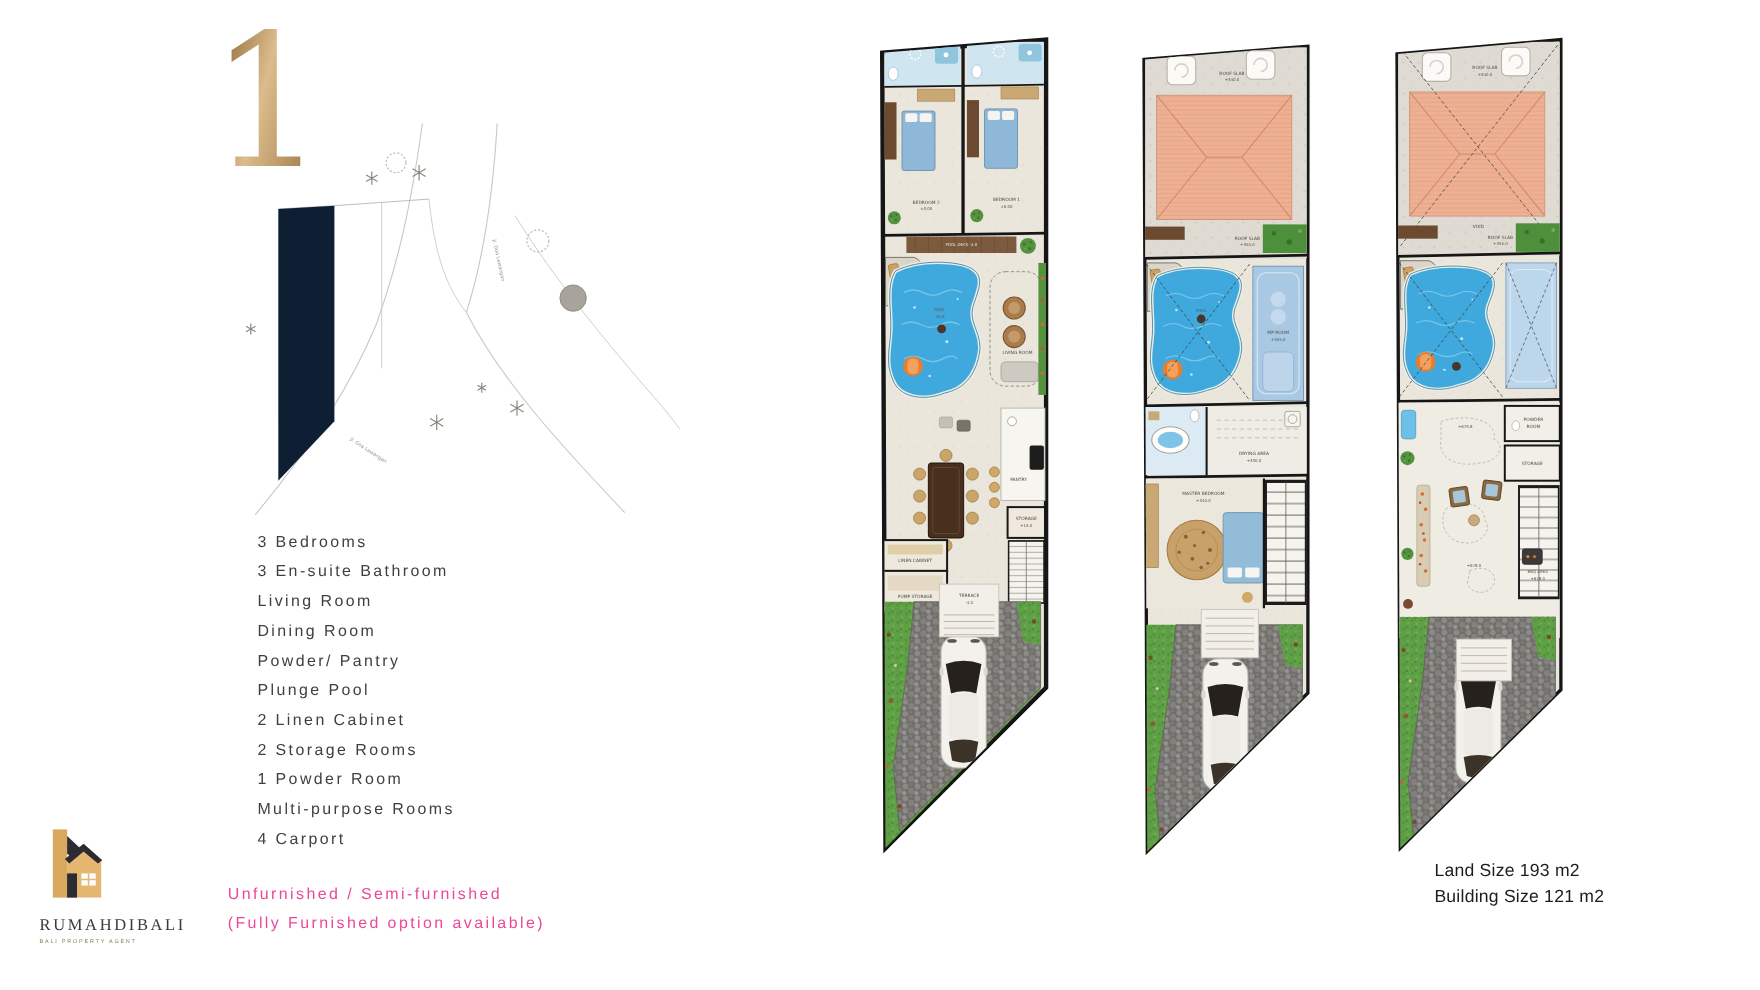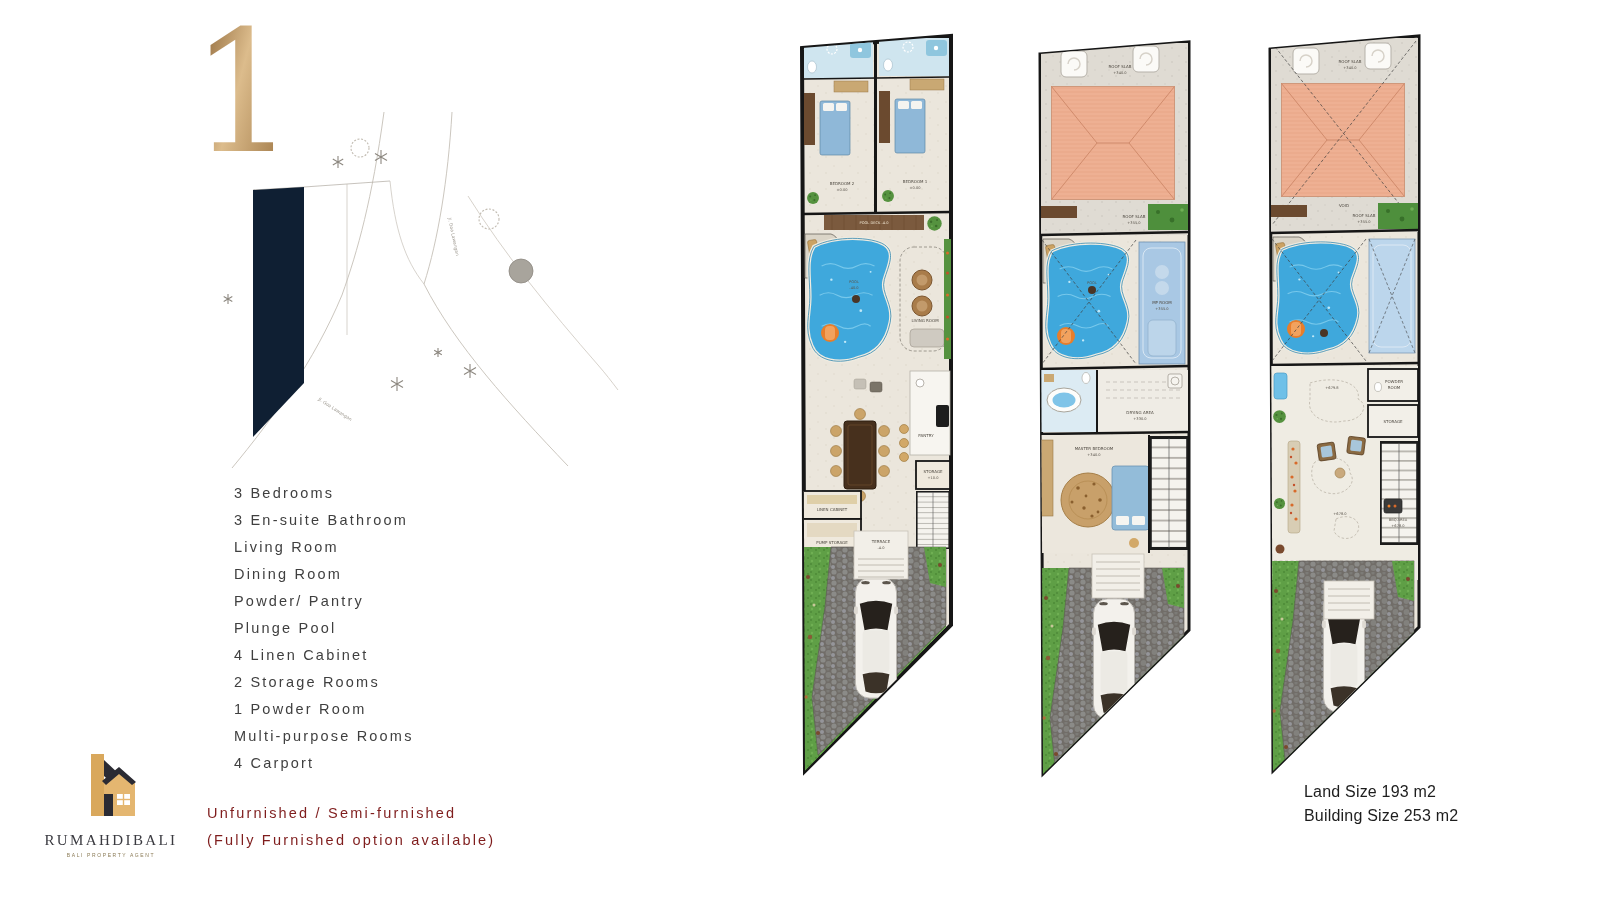--- a/index.html
+++ b/index.html
@@ -4,23 +4,23 @@
 <style>
   html,body{margin:0;padding:0;background:#ffffff;}
   #canvas{position:relative;width:1600px;height:900px;background:#ffffff;overflow:hidden;
           font-family:"Liberation Sans",sans-serif;}
   .abs{position:absolute;}
   #big-number{left:190px;top:22px;font-family:"DejaVu Serif",serif;font-size:168px;line-height:0.85;
     font-weight:400;background:linear-gradient(105deg,#8a6233 5%,#d9b887 45%,#b9financial 50%,#9a7240 95%);
     background:linear-gradient(105deg,#8a6233 5%,#dcbc8c 45%,#9a7240 95%);
     -webkit-background-clip:text;background-clip:text;color:transparent;}
   #feature-list{left:210px;top:480px;color:#3f3f3f;font-size:14.5px;letter-spacing:2.2px;line-height:27px;font-weight:400;margin-left:24px;}
-  #furnishing{left:207px;top:800px;color:#7f1d1d;font-size:14.5px;letter-spacing:2.2px;line-height:27px;}
+  #furnishing{left:207px;top:800px;color:#ec4899;font-size:14.5px;letter-spacing:2.2px;line-height:27px;}
   #size-info{left:1304px;top:780px;color:#1d1d1d;font-size:16px;font-weight:400;line-height:24px;letter-spacing:0.2px;}
-  #logo-block{left:36px;top:750px;width:150px;text-align:center;}
+  #logo-block{left:36px;top:750px;width:150px;text-align:left;}
   #logo-name{font-family:"Liberation Serif",serif;font-size:15px;letter-spacing:2.4px;color:#3a3a40;margin-top:4px;}
   #logo-tagline{font-size:5px;letter-spacing:1.6px;color:#8a7a55;margin-top:3px;}
   svg text{font-family:"DejaVu Sans",sans-serif;}
   .lbl{font-size:4px;fill:#4f4a42;text-anchor:middle;}
   .lbl-sm{font-size:3.6px;fill:#5a554c;text-anchor:middle;}
   .lbl-dk{font-size:3.6px;fill:#f0e6d2;text-anchor:middle;}
   .plan{position:absolute;}
   .roadlbl{font-size:4.5px;fill:#9a958c;}
 </style>
 </head>
@@ -160,21 +160,21 @@
     <text class="roadlbl" transform="translate(118,300) rotate(33)">Jl. Goa Lawangan</text>
   </svg>
 
   <div id="feature-list" class="abs">
     <div>3 Bedrooms</div>
     <div>3 En-suite Bathroom</div>
     <div>Living Room</div>
     <div>Dining Room</div>
     <div>Powder/ Pantry</div>
     <div>Plunge Pool</div>
-    <div>4 Linen Cabinet</div>
+    <div>2 Linen Cabinet</div>
     <div>2 Storage Rooms</div>
     <div>1 Powder Room</div>
     <div>Multi-purpose Rooms</div>
     <div>4 Carport</div>
   </div>
 
   <div id="furnishing" class="abs">
     <div>Unfurnished / Semi-furnished</div>
     <div>(Fully Furnished option available)</div>
   </div>
@@ -189,21 +189,21 @@
       <rect x="38" y="44" width="13" height="11" fill="#ffffff"></rect>
       <line x1="44.5" y1="44" x2="44.5" y2="55" stroke="#e4b670" stroke-width="1.4"></line>
       <line x1="38" y1="49.5" x2="51" y2="49.5" stroke="#e4b670" stroke-width="1.4"></line>
     </svg>
     <div id="logo-name">RUMAHDIBALI</div>
     <div id="logo-tagline">BALI PROPERTY AGENT</div>
   </div>
 
   <div id="size-info" class="abs">
     <div>Land Size 193 m2</div>
-    <div>Building Size 253 m2</div>
+    <div>Building Size 121 m2</div>
   </div>
 
   <svg class="plan" style="left:798px;top:33px" width="157" height="744" viewBox="0 0 157 744">
     <clipPath id="clip1">
         <polygon points="4,15 153,3 153,592 7,738"></polygon>
       </clipPath>
     <polygon points="4,15 153,3 153,592 7,738" fill="url(#floorpat)" stroke="#161616" stroke-width="4"></polygon>
     <g clip-path="url(#clip1)">
 
       <rect x="6" y="7" width="69" height="38" fill="#cfe5ef"></rect>

